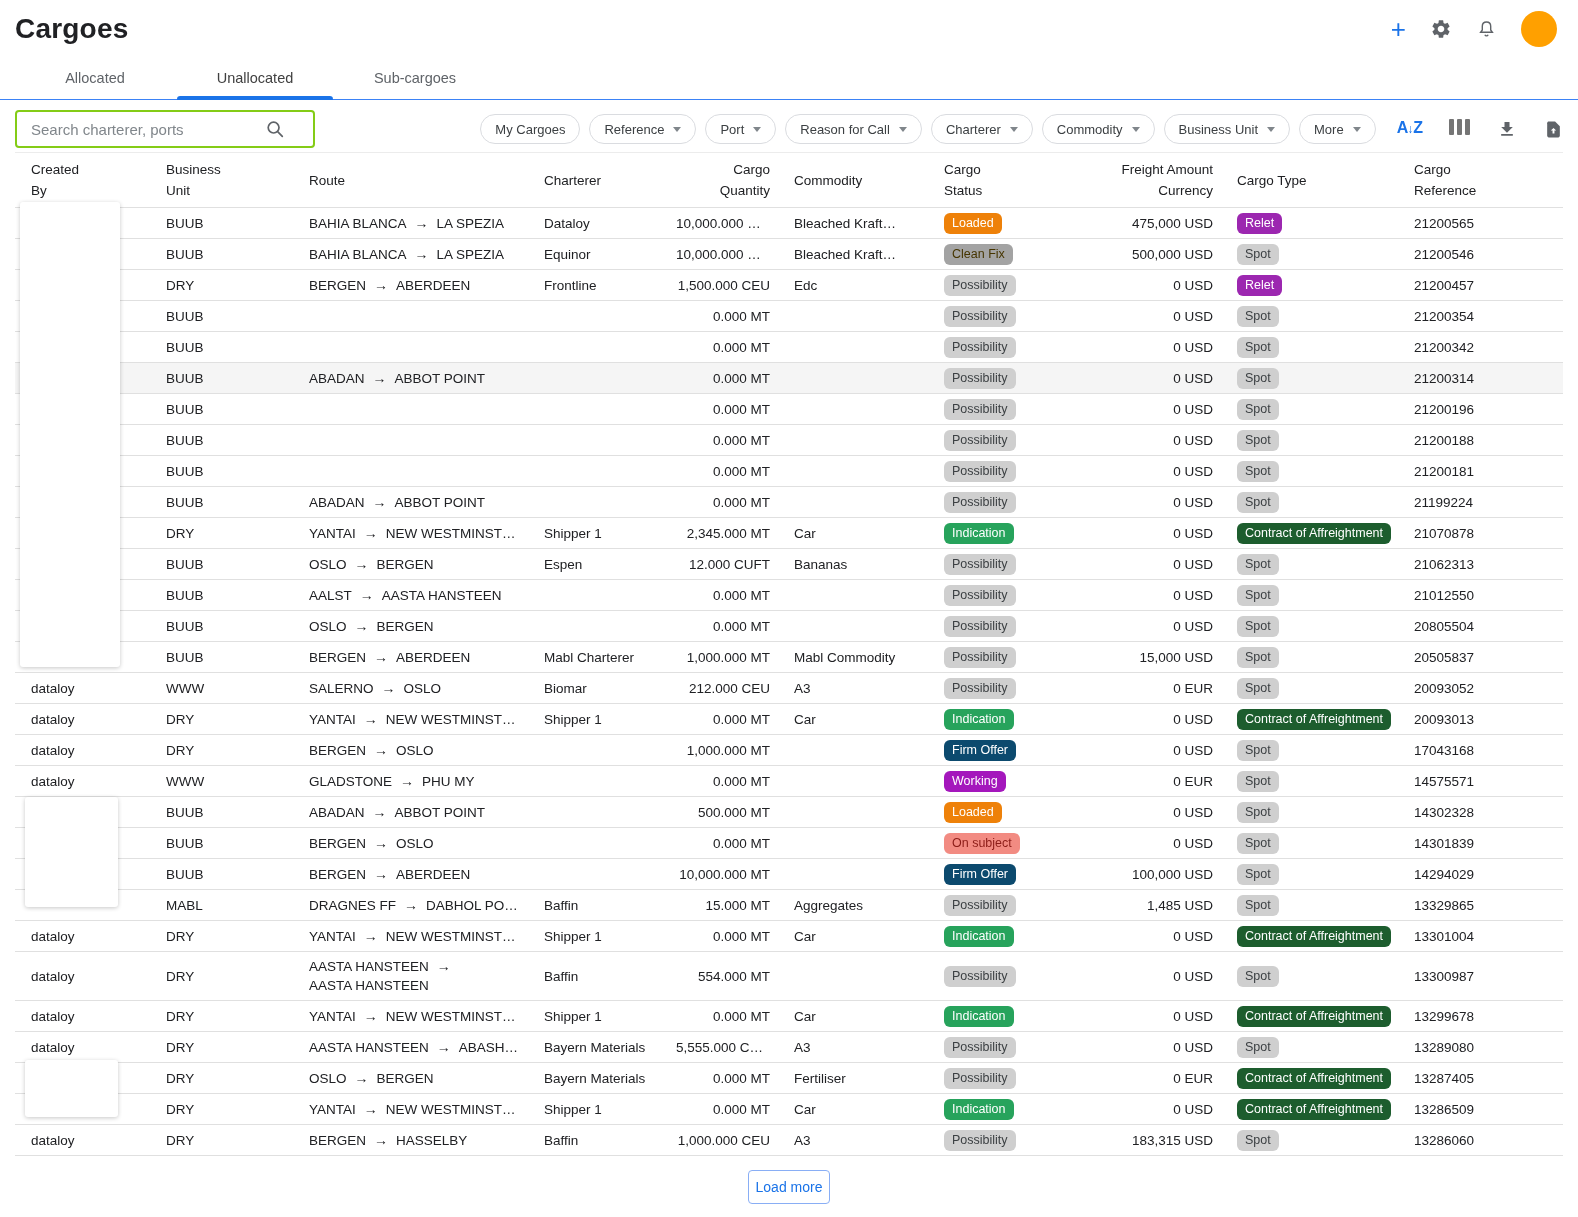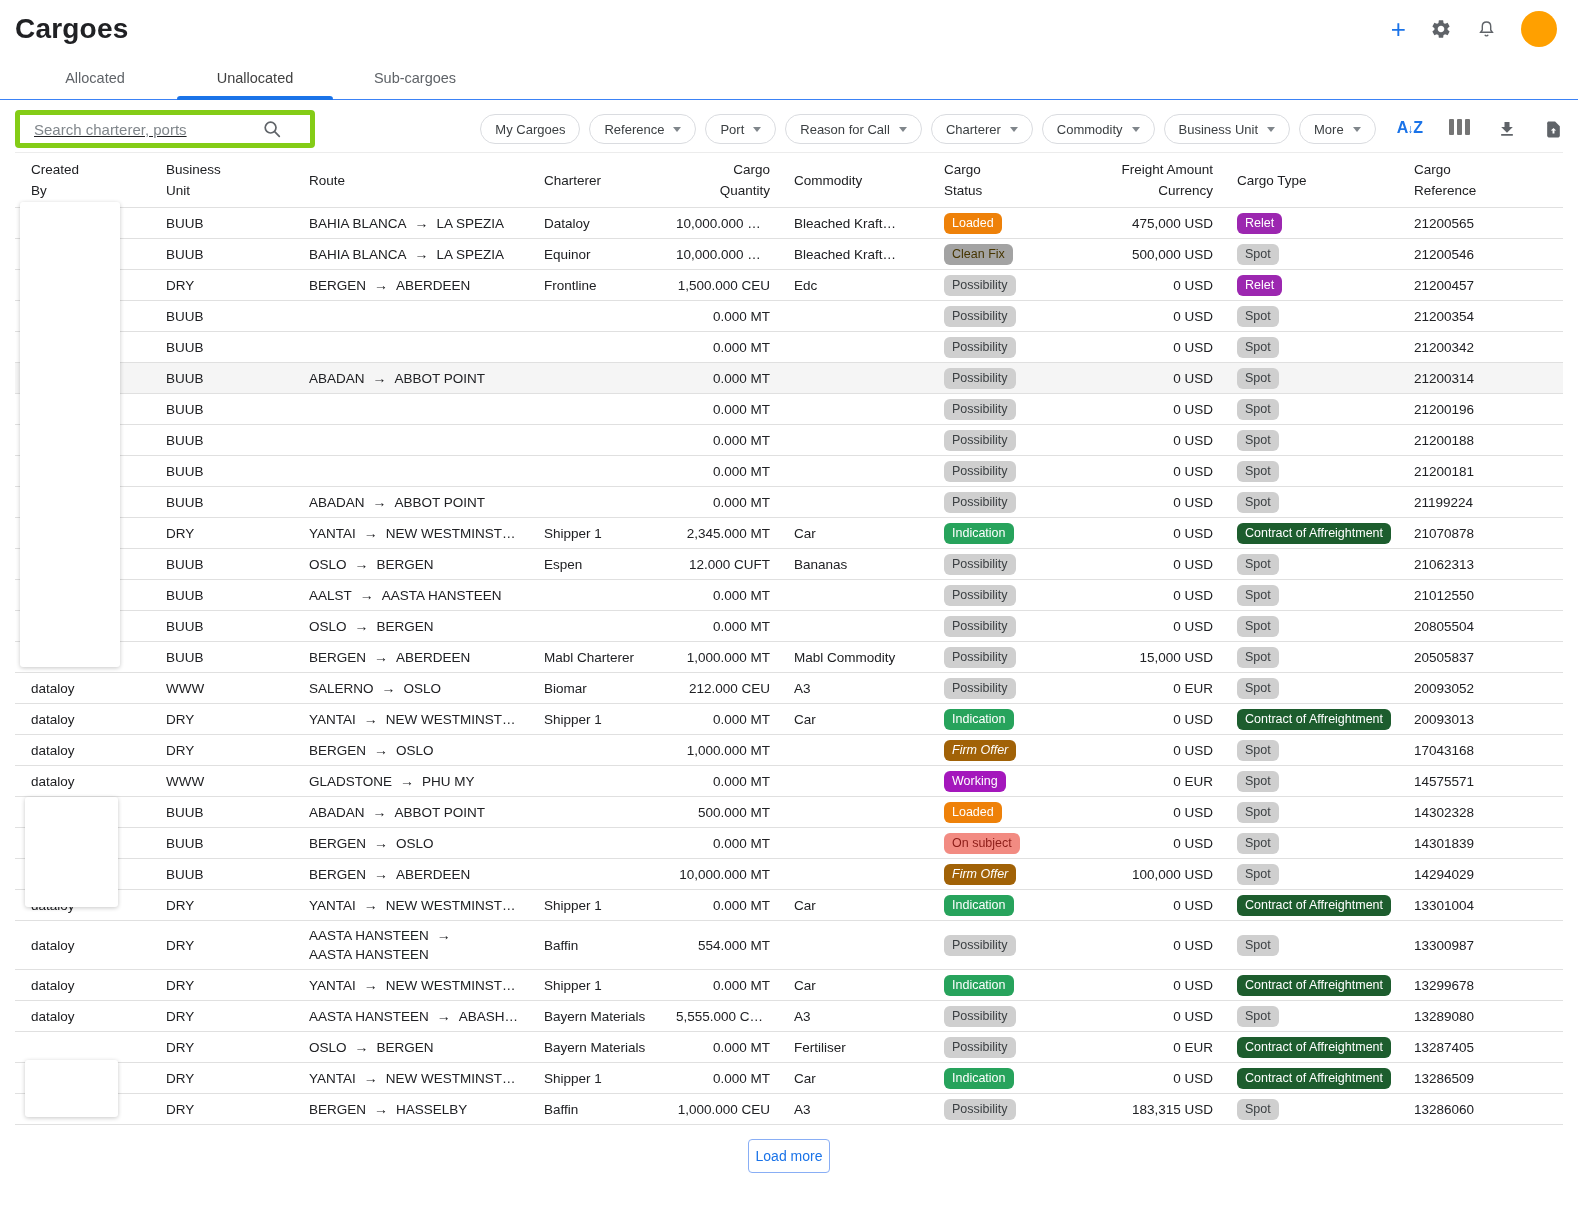--- a/index.html
+++ b/index.html
@@ -18,22 +18,22 @@
   
   .tabs-wrap { display:flex; padding-left:15px; margin-top:10px; border-bottom:1px solid #3b82f6; }
   .tab { width:160px; text-align:center; padding:12px 0 13px; font-size:14.5px; font-weight:500;
     color:#5f6368; position:relative; cursor:pointer; }
   .tab.active { color:#404040; }
   .tab.active::after { content:""; position:absolute; left:2px; right:2px; bottom:-1px; height:4px;
     background:#1a73e8; border-radius:4px 4px 1px 1px; }
 
   
   .toolbar { display:flex; align-items:center; margin:9px 15px 0 15px; height:40px; }
-  .search-box { width:300px; height:38px; border:5px solid #84cc16; border-radius:4px;
-    display:flex; align-items:center; padding:0 28px 0 14px; background:#fff;text-decoration:underline; }
+  .search-box { width:300px; height:38px; border:2px solid #84cc16; border-radius:4px;
+    display:flex; align-items:center; padding:0 28px 0 14px; background:#fff; }
   .search-input { border:none; outline:none; flex:1; font-size:15px; color:#202124;
     font-family:"Liberation Sans", sans-serif; background:transparent; }
   .search-input::placeholder { color:#80868b; }
   .toolbar-right { margin-left:auto; display:flex; align-items:center; }
   .chips { display:flex; align-items:center; gap:9px; }
   .chip { height:30px; border:1px solid #dadce0; border-radius:16px; display:flex; align-items:center;
     padding:0 14px; font-size:13px; font-weight:500; color:#3c4043; background:#fff; cursor:pointer; white-space:nowrap; }
   .chip .caret { width:0; height:0; border-left:4.5px solid transparent; border-right:4.5px solid transparent;
     border-top:5px solid #80868b; margin-left:9px; }
   .tool-icons { display:flex; gap:27px; margin-left:21px; }
@@ -54,21 +54,21 @@
   tbody tr.highlight td { background:#f5f5f5; }
   td { padding:0 8px 0 16px; border-bottom:1px solid #e0e0e0; vertical-align:middle;
     white-space:nowrap; overflow:hidden; text-overflow:ellipsis; }
   .route-arrow { font-weight:600; font-size:14px; margin:0 8px; }
   .route-wrap { white-space:normal; line-height:19px; }
   .badge { display:inline-block; border-radius:6px; padding:3px 8px; font-size:12.5px; line-height:15px; }
   .badge-loaded { background:#EE8109; color:#fff; }
   .badge-clean-fix { background:#a3a3a3; color:#463500; }
   .badge-possibility { background:#CFCFCF; color:#3c4043; }
   .badge-indication { background:#27A35C; color:#fff; }
-  .badge-firm-offer { background:#a16207; color:#fff;font-style:italic; }
+  .badge-firm-offer { background:#0c4a6e; color:#fff; }
   .badge-working { background:#A417BC; color:#fff; }
   .badge-on-subject { background:#F28B82; color:#8C1D18; }
   .badge-relet { background:#9C27B0; color:#fff; }
   .badge-spot { background:#CFCFCF; color:#3c4043; }
   .badge-contract-of-affreightment { background:#1D5D2E; color:#fff; }
 
   .redact { position:absolute; background:#fff; border-radius:3px; z-index:2;
     box-shadow:0 1px 4px rgba(0,0,0,0.22); }
   #redact1 { top:50px; left:5px;  width:100px; height:465px; }
   #redact2 { top:645px; left:10px; width:93px;  height:110px; }
@@ -501,20 +501,34 @@
     </td>
     <td></td>
     <td class="right">10,000.000 MT</td>
     <td></td>
     <td><span class="badge badge-firm-offer">Firm Offer</span></td>
     <td class="right">100,000 USD</td>
     <td><span class="badge badge-spot">Spot</span></td>
     <td>14294029</td>
   </tr>
         <tr>
+    <td></td>
+    <td>MABL</td>
+    <td>
+      <span>DRAGNES FF</span><span class="route-arrow">→</span><span>DABHOL PORT</span>
+    </td>
+    <td>Baffin</td>
+    <td class="right">15.000 MT</td>
+    <td>Aggregates</td>
+    <td><span class="badge badge-possibility">Possibility</span></td>
+    <td class="right">1,485 USD</td>
+    <td><span class="badge badge-spot">Spot</span></td>
+    <td>13329865</td>
+  </tr>
+        <tr>
     <td>dataloy</td>
     <td>DRY</td>
     <td>
       <span>YANTAI</span><span class="route-arrow">→</span><span>NEW WESTMINSTER</span>
     </td>
     <td>Shipper 1</td>
     <td class="right">0.000 MT</td>
     <td>Car</td>
     <td><span class="badge badge-indication">Indication</span></td>
     <td class="right">0 USD</td>

